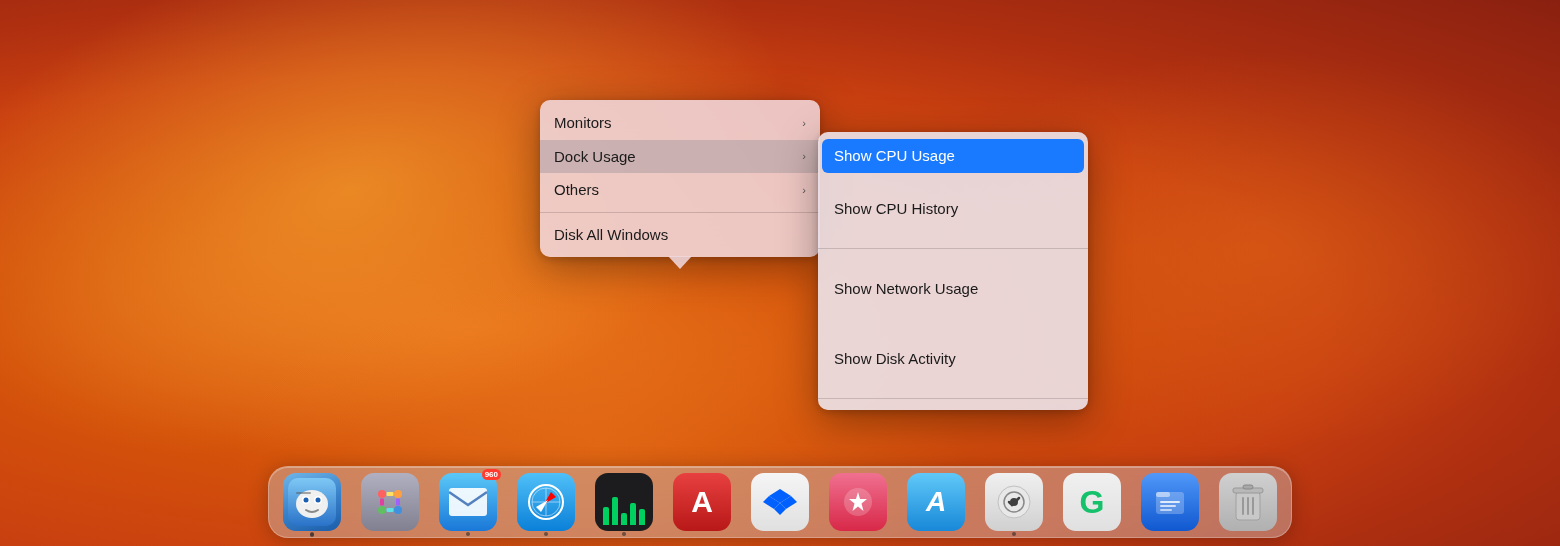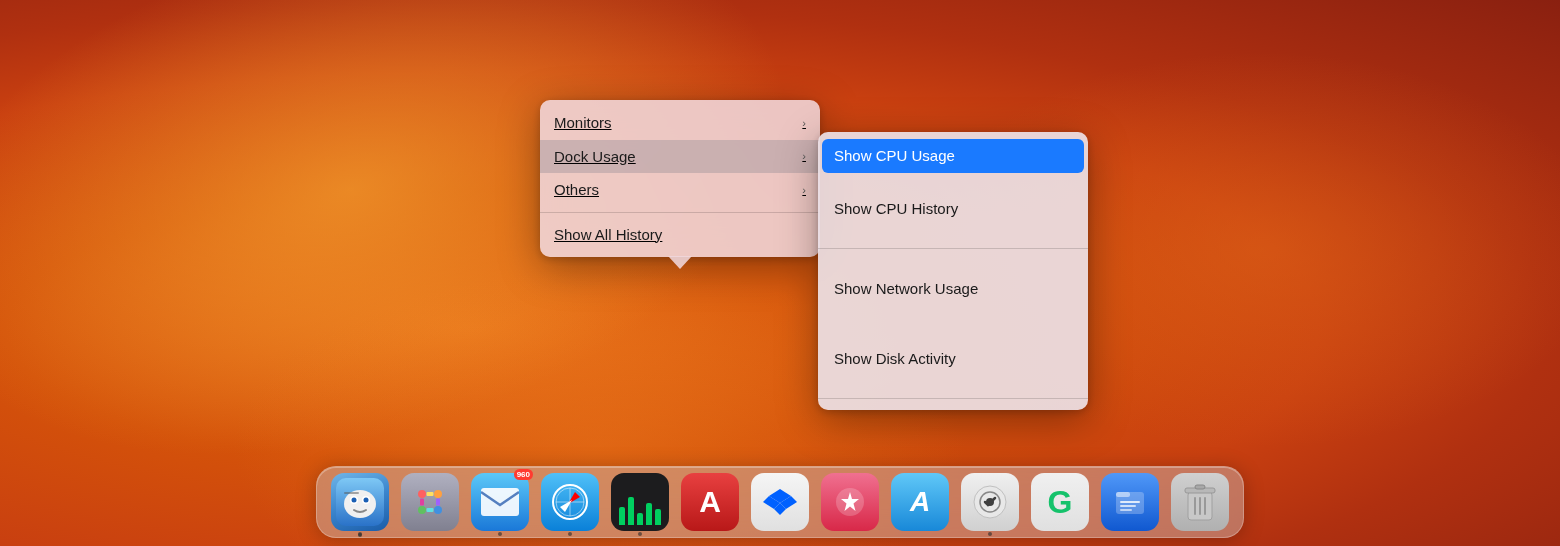--- a/index.html
+++ b/index.html
@@ -66,21 +66,20 @@
     .context-menu {
       background: rgba(240, 215, 220, 0.88);
       backdrop-filter: blur(20px);
       -webkit-backdrop-filter: blur(20px);
       border-radius: 10px;
       padding: 6px 0;
       min-width: 280px;
       box-shadow: 0 10px 40px rgba(0,0,0,0.35), 0 2px 8px rgba(0,0,0,0.2);
       position: relative;
       z-index: 100;
-      text-decoration: underline;
     }
 
     
     .context-menu::after {
       content: '';
       position: absolute;
       bottom: -12px;
       left: 50%;
       transform: translateX(-50%);
       width: 0;
@@ -165,21 +164,21 @@
       bottom: 8px;
       left: 50%;
       transform: translateX(-50%);
       display: flex;
       align-items: center;
       background: rgba(200, 190, 190, 0.45);
       backdrop-filter: blur(20px);
       -webkit-backdrop-filter: blur(20px);
       border-radius: 20px;
       padding: 6px 14px;
-      gap: 12px;
+      gap: 20px;
       box-shadow: 0 2px 20px rgba(0,0,0,0.25), inset 0 1px 0 rgba(255,255,255,0.3);
       border: 1px solid rgba(255,255,255,0.25);
     }
 
     .dock-icon {
       width: 58px;
       height: 58px;
       border-radius: 13px;
       display: flex;
       align-items: center;
@@ -243,21 +242,21 @@
     </div>
 
     <div class="menu-item">
       <span>Others</span>
       <span class="chevron">›</span>
     </div>
 
     <div class="menu-separator"></div>
 
     <div class="menu-item">
-      <span>Show All History</span>
+      <span>Disk All Windows</span>
     </div>
 
 
 
     <div class="submenu">
 
       <div class="submenu-item highlighted">
         <span>Show CPU Usage</span>
       </div>
 

